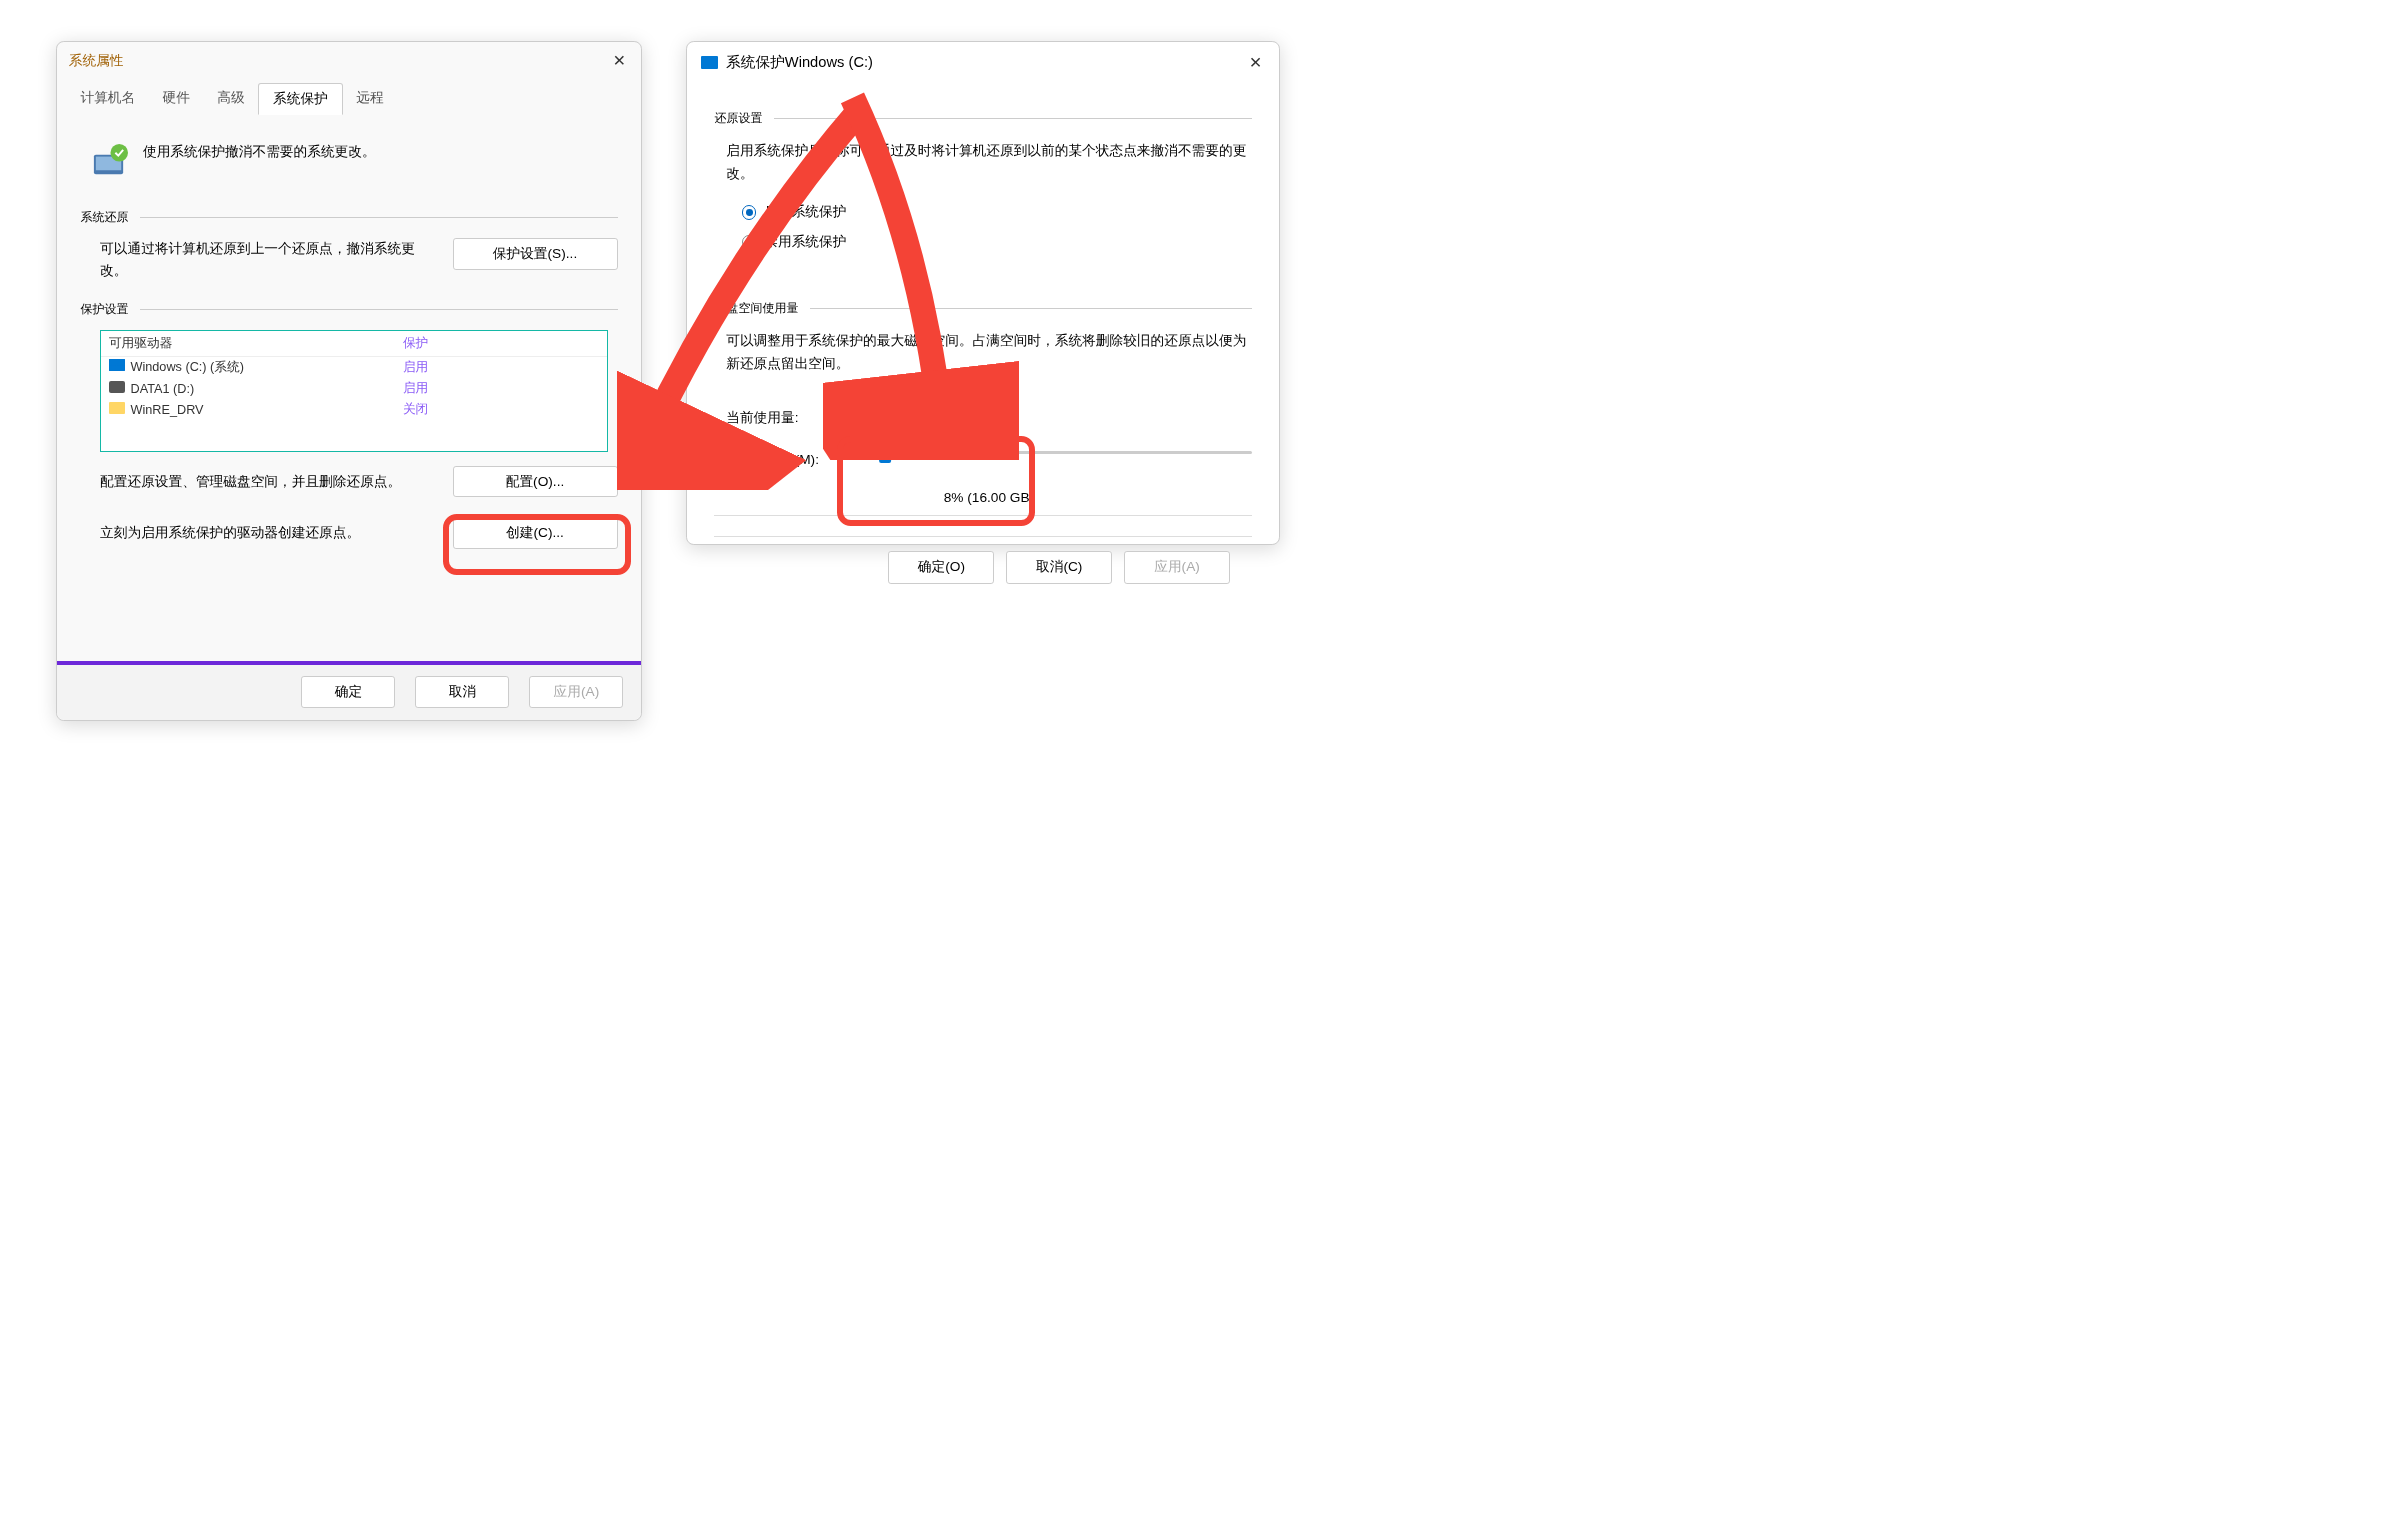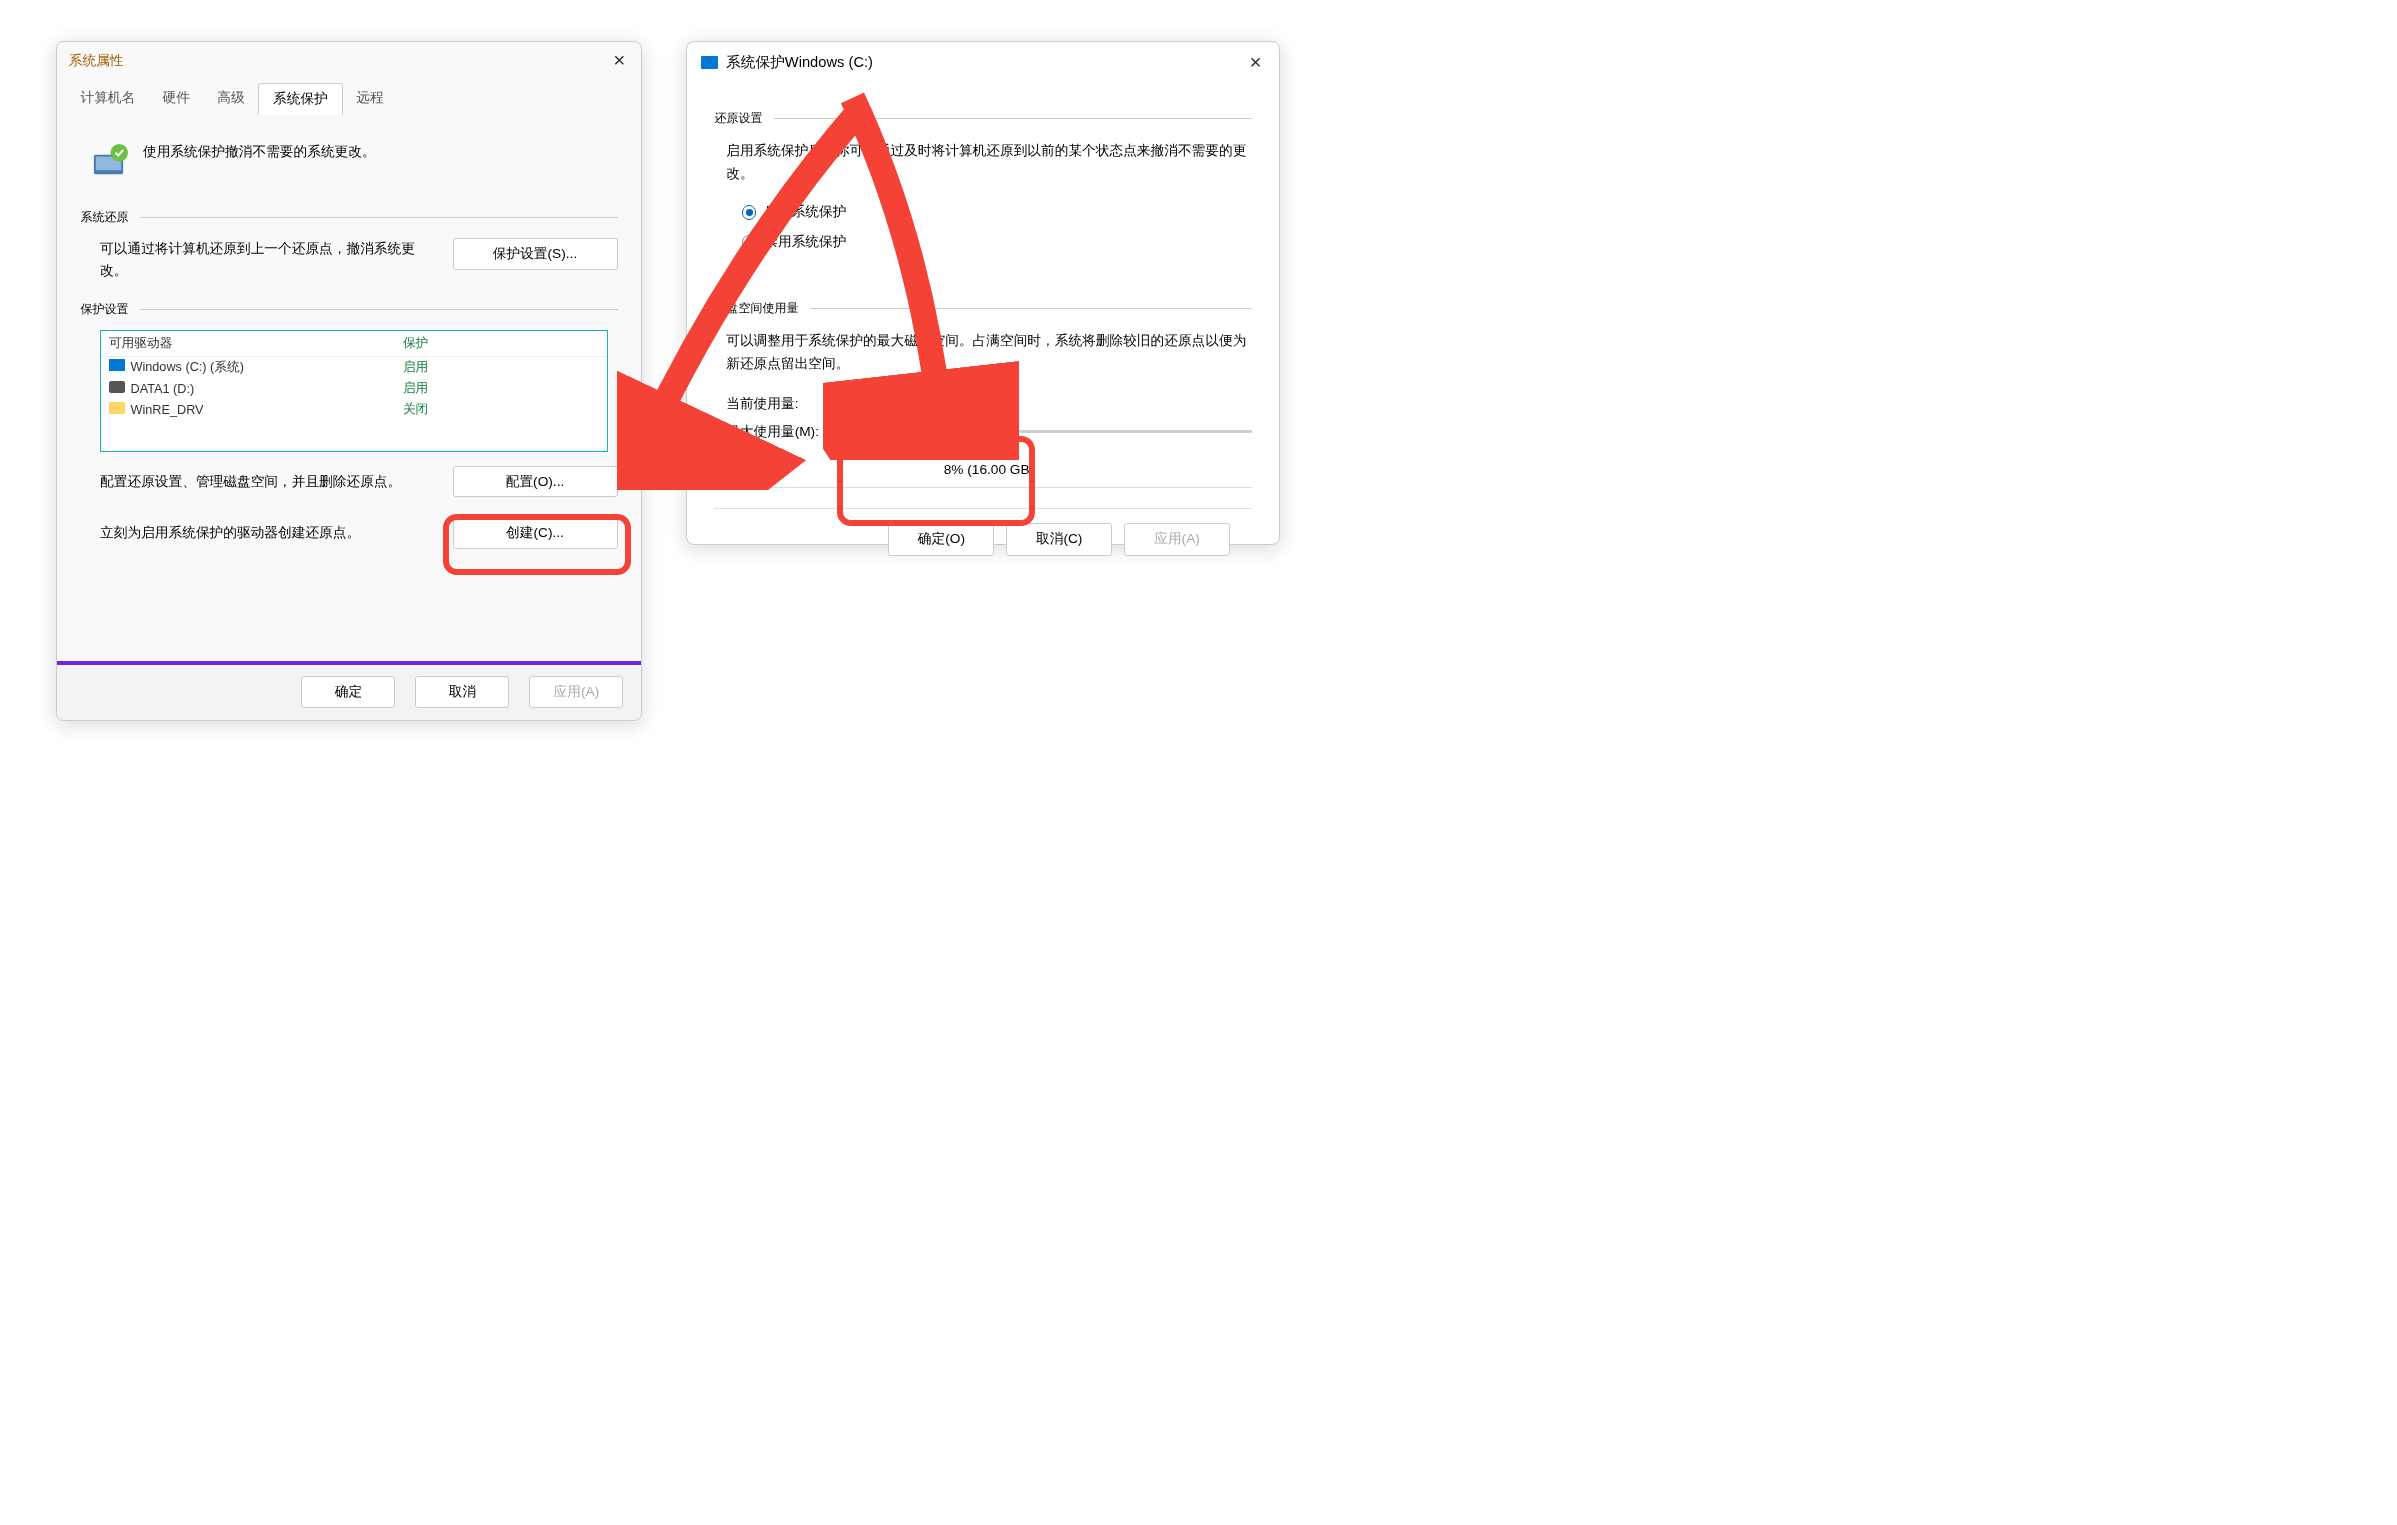--- a/index.html
+++ b/index.html
@@ -31,21 +31,21 @@
 .restore-row { display: flex; align-items: flex-start; gap: 19.6px; margin: 9.8px 0 19.6px 19.6px; }
 .restore-text { flex: 1; font-size: 13.7px; line-height: 1.6; }
 
 .btn { background: #fff; border: 1px solid #ccc; padding: 5.9px 0; font-size: 13.7px; cursor: pointer; border-radius: 2.9px; min-width: 98px; text-align: center; }
 .btn-wide { width: 165px; }
 .btn-disabled { color: #aaa; cursor: default; }
 
 .drive-table { border: 1px solid #14b8a6; background: #fff; margin: 0 0 13.7px 19.6px; width: 508px; }
 .drive-header { display: flex; padding: 3.9px 7.8px; border-bottom: 1px solid #eee; }
 .drive-col1 { width: 294px; font-size: 12.7px; color: #333; }
-.drive-col2 { width: 118px; font-size: 12.7px; color: #15803d; }
+.drive-col2 { width: 118px; font-size: 12.7px; color: #8b5cf6; }
 .drive-row { display: flex; align-items: center; padding: 2px 7.8px; font-size: 12.7px; }
 .drive-ic { width: 15.7px; height: 11.8px; margin-right: 5.9px; display: inline-block; }
 .drive-ic.win { background: linear-gradient(135deg,#0078d4 0%,#0078d4 100%); border-radius: 1px; position: relative; }
 .drive-ic.win::before { content:''; position:absolute; left:0;top:0;width:6.9px;height:4.9px;background:#0078d4;box-shadow:8.8px 0 #0078d4,0 6.9px #0078d4,8.8px 6.9px #0078d4; }
 .drive-ic.hdd { background: #555; border-radius: 2px; }
 .drive-ic.folder { background: #ffd665; border-radius: 1px; }
 .drive-spacer { height: 31px; }
 
 .action-row { display: flex; align-items: center; gap: 13.7px; margin: 0 0 19.6px 19.6px; }
 .action-text { flex: 1; font-size: 13.7px; }
@@ -62,21 +62,21 @@
 .body-text { font-size: 13.7px; line-height: 1.7; margin: 7.8px 0 17.6px 11.8px; }
 
 .radio-group { margin: 0 0 19.6px 27.4px; }
 .radio-row { display: flex; align-items: center; gap: 7.8px; margin: 11.8px 0; font-size: 13.7px; }
 .radio { width: 14.7px; height: 14.7px; border: 1px solid #888; border-radius: 50%; display: flex; align-items: center; justify-content: center; }
 .radio.checked { border-color: #0067c0; }
 .radio.checked::after { content:''; width: 6.9px; height: 6.9px; background: #0067c0; border-radius: 50%; }
 
 .usage-grid { margin: 19.6px 0 9.8px 11.8px; }
 .usage-row { display: flex; align-items: center; margin: 9.8px 0; font-size: 13.7px; }
-.usage-label { width: 127px; }
+.usage-label { width: 127px; margin-top: 14px; }
 .usage-value { }
 
 .slider-wrap { display: flex; align-items: center; flex: 1; }
 .slider-track { flex: 1; height: 2.9px; background: #ccc; position: relative; border-radius: 2px; }
 .slider-thumb { position: absolute; left: 8%; top: -7.8px; width: 11.8px; height: 19.6px; background: #0078d4; border-radius: 2px; transform: translateX(-50%); }
 .slider-pct { text-align: center; font-size: 13.7px; margin-top: 21.6px; }
 
 .delete-row { display: flex; align-items: center; gap: 19.6px; margin: 27.4px 0 9.8px 11.8px; }
 .delete-text { flex: 1; font-size: 13.7px; }
 

